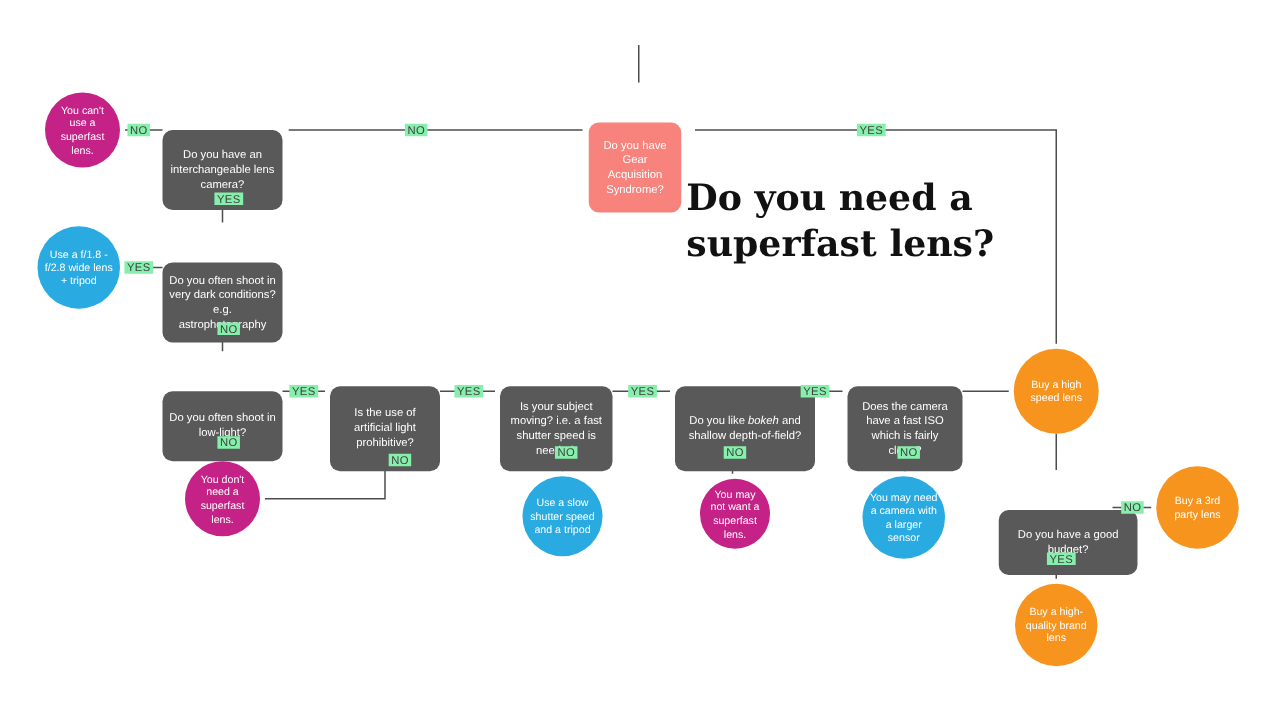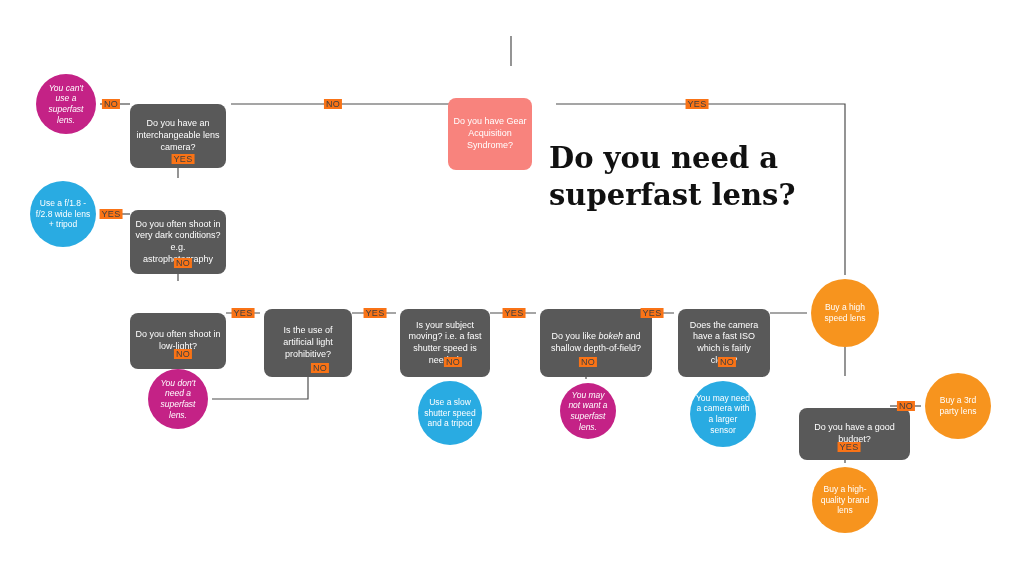--- a/index.html
+++ b/index.html
@@ -7,25 +7,25 @@
   body { font-family:"Liberation Sans", sans-serif; }
   .canvas { position:relative; width:1024px; height:576px; background:#ffffff; overflow:hidden; }
   .connectors { position:absolute; left:0; top:0; }
   .connectors path { stroke:var(--connector,#4d4d4d); stroke-width:1.2; fill:none; }
   .node { position:absolute; display:flex; align-items:center; justify-content:center;
           text-align:center; color:#ffffff; }
   .qbox { border-radius:8px; background:var(--question-box,#595959); font-size:9px;
           line-height:1.3; padding:5px;margin-top:28px; }
   .start { background:var(--start-box,#f8837d); }
   .circle { border-radius:50%; font-size:8.5px; line-height:1.25; padding:5px; }
-  .magenta { background:var(--stop-magenta,#c42286);font-style:italic; }
+  .magenta { background:var(--stop-magenta,#c42286); }
   .blue { background:var(--info-blue,#29abe2); }
   .orange { background:var(--buy-orange,#f7941e); }
   .elabel { position:absolute; transform:translate(-50%,-50%); font-size:9px; color:#404040;
-            background:#f97316; padding:0 2px; letter-spacing:.3px; white-space:nowrap;text-align:center; }
+            background:#86efac; padding:0 2px; letter-spacing:.3px; white-space:nowrap;text-align:center; }
   .title { position:absolute; left:549px; top:140px; width:300px; 
            font-family:"DejaVu Serif","Liberation Serif",serif; font-size:29px; font-weight:600;
            color:#111111; line-height:1.28; }
 </style>
 </head>
 <body>
 
 <div class="canvas">
 
   <svg class="connectors" width="1024" height="576" viewBox="0 0 1024 576">
@@ -54,21 +54,21 @@
     <path d="M845,347 L845,376" marker-end="url(#arrow)"></path>
     <path d="M890,406 L921,406" marker-end="url(#arrow)"></path>
     <path d="M845,432 L845,463" marker-end="url(#arrow)"></path>
   </svg>
 
   <div class="title">
     <div>Do you need a</div>
     <div>superfast lens?</div>
   </div>
 
-  <div class="node qbox start" style="left:448px;top:70px;width:84px;height:72px">Do you have Gear Acquisition Syndrome?</div>
+  <div class="node qbox start" style="left:471px;top:70px;width:74px;height:72px">Do you have Gear Acquisition Syndrome?</div>
   <div class="node qbox" style="left:130px;top:76px;width:96px;height:64px">Do you have an interchangeable lens camera?</div>
   <div class="node qbox" style="left:130px;top:182px;width:96px;height:64px">Do you often shoot in very dark conditions? e.g. astrophotography</div>
   <div class="node qbox" style="left:130px;top:285px;width:96px;height:56px">Do you often shoot in low-light?</div>
   <div class="node qbox" style="left:264px;top:281px;width:88px;height:68px">Is the use of artificial light prohibitive?</div>
   <div class="node qbox" style="left:400px;top:281px;width:90px;height:68px">Is your subject moving? i.e. a fast shutter speed is needed.</div>
   <div class="node qbox" style="left:540px;top:281px;width:112px;height:68px">
       <span><span>Do you like </span><i>bokeh</i><span> and shallow depth-of-field?</span></span>
     </div>
   <div class="node qbox" style="left:678px;top:281px;width:92px;height:68px">Does the camera have a fast ISO which is fairly clean?</div>
   <div class="node qbox" style="left:799px;top:380px;width:111px;height:52px">Do you have a good budget?</div>

